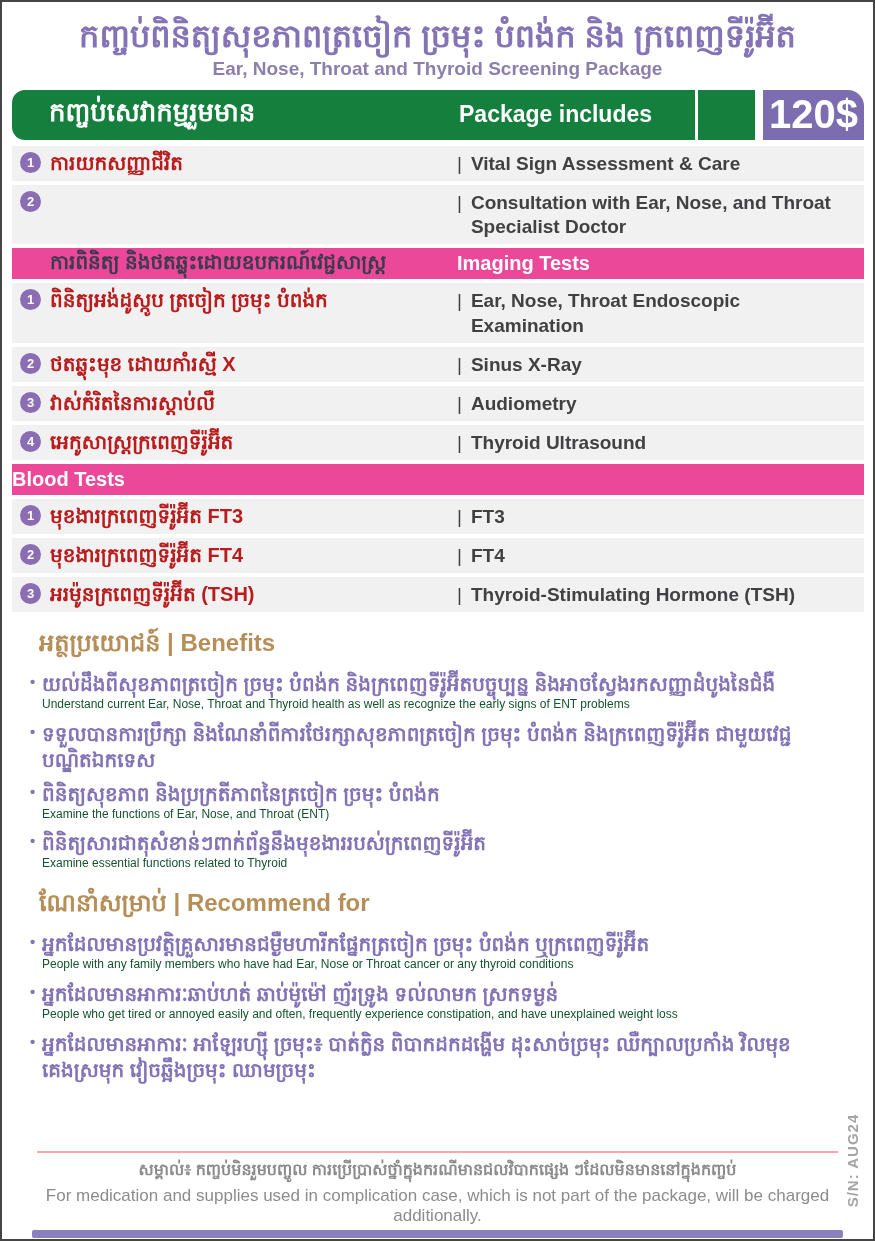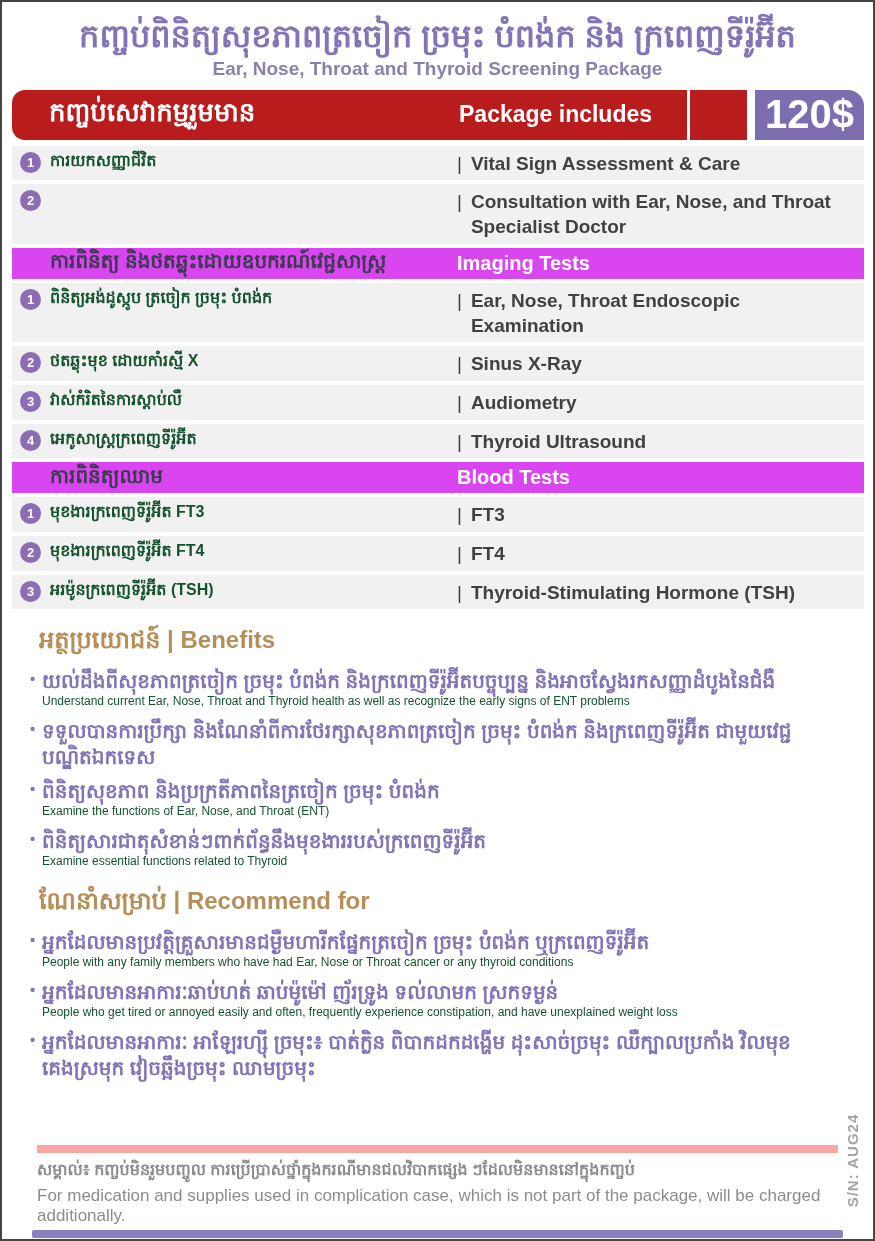--- a/index.html
+++ b/index.html
@@ -17,50 +17,50 @@
     text-align:center;color:#8474B6;font-size:32px;font-weight:bold;
     margin:16px 20px 0 20px;line-height:1.15;
   }
   .title-en{
     text-align:center;color:#8C7FAC;font-size:19px;font-weight:bold;
     margin:3px 20px 0 20px;
   }
   
   .pkg-header{display:flex;margin:10px 9px 6px 10px;height:50px;}
   .pkg-bar{
-    flex:1;background:#b91c1c;border-radius:13px 0 0 13px;
+    flex:1;background:#15803d;border-radius:13px 0 0 13px;
     display:flex;align-items:center;position:relative;margin-right:8px;
   }
   .pkg-bar .hdr-km{margin-left:37px;color:#fff;font-size:26px;font-weight:bold;}
   .pkg-bar .hdr-en{position:absolute;left:447px;color:#fff;font-size:23px;font-weight:bold;}
   .pkg-bar .vline{position:absolute;right:57px;top:0;bottom:0;width:3px;background:#fff;}
   .price-box{
-    width:109px;background:#7B6DB0;border-radius:0 16px 0 0;
+    width:101px;background:#7B6DB0;border-radius:0 16px 0 0;
     color:#fff;font-weight:bold;font-size:40px;
     display:flex;align-items:center;justify-content:center;
   }
   
   .trow{
     display:flex;background:#F1F1F2;margin:0 9px 4px 10px;
     min-height:26px;align-items:flex-start;
   }
   .km-cell{width:445px;display:flex;align-items:flex-start;padding:4px 0;box-sizing:border-box;}
   .badge{
     width:21px;height:21px;border-radius:50%;background:#8A6DB3;color:#fff;
     font-size:13px;font-weight:bold;display:flex;align-items:center;justify-content:center;
     margin:2px 9px 0 8px;flex:none;
   }
-  .km-text{color:#14532d;font-weight:bold;font-size:16px;line-height:1.35;padding-right:10px;}
+  .km-text{color:#b91c1c;font-weight:bold;font-size:20px;line-height:1.35;padding-right:10px;}
   .en-cell{
     flex:1;color:#414042;font-weight:600;font-size:19px;line-height:1.3;
     padding:6px 6px 4px 0;display:flex;align-items:flex-start;
   }
   .pipe{margin-right:9px;font-weight:400;}
   .sec-row{
-    display:flex;background:#d946ef;margin:0 9px 4px 10px;
+    display:flex;background:#ec4899;margin:0 9px 4px 10px;
     min-height:31px;align-items:center;
   }
   .sec-km{
     width:445px;padding-left:38px;box-sizing:border-box;
     color:#3B3B4F;font-weight:bold;font-size:20px;
   }
   .sec-en{color:#fff;font-weight:bold;font-size:20px;}
   
   .list-heading{
     color:#B58E58;font-size:24px;font-weight:bold;margin:16px 0 8px 37px;
@@ -70,22 +70,22 @@
     color:#8474B6;font-weight:bold;font-size:20px;line-height:1.3;
     position:relative;padding-left:12px;
   }
   .bullet .dot{position:absolute;left:0;top:1px;font-size:15px;}
   .bullet .ben{
     color:#14532d;font-size:12px;line-height:1.33;padding-left:12px;font-weight:500;
     margin-top:0;
   }
   
   .footer{
-    position:absolute;left:35px;right:35px;bottom:13px;text-align:left;
-    border-top:8px solid #fca5a5;padding-top:6px;color:#8C8C8C;
+    position:absolute;left:35px;right:35px;bottom:13px;text-align:center;
+    border-top:2px solid #fca5a5;padding-top:6px;color:#8C8C8C;
   }
   .footer .fkm{font-size:16px;font-weight:bold;}
   .footer .fen{font-size:17px;margin-top:3px;}
   .serial{
     position:absolute;left:795px;top:1150px;width:110px;text-align:center;
     transform:rotate(-90deg);
     color:#A5A5A5;font-weight:bold;font-size:15px;letter-spacing:1px;white-space:nowrap;
   }
   .bottom-bar{
     position:absolute;left:30px;right:30px;bottom:1px;height:8px;
@@ -165,21 +165,20 @@
       <div class="km-cell">
         <span class="badge">4</span>
         <span class="km-text">អេកូសាស្ត្រក្រពេញទីរ៉ូអ៊ីត</span>
       </div>
       <div class="en-cell">
         <span class="pipe">|</span>
         <span>Thyroid Ultrasound</span>
       </div>
     </div>
     <div class="sec-row">
-      <span class="sec-km">ការពិនិត្យឈាម</span>
       <span class="sec-en">Blood Tests</span>
     </div>
     <div class="trow">
       <div class="km-cell">
         <span class="badge">1</span>
         <span class="km-text">មុខងារក្រពេញទីរ៉ូអ៊ីត FT3</span>
       </div>
       <div class="en-cell">
         <span class="pipe">|</span>
         <span>FT3</span>

